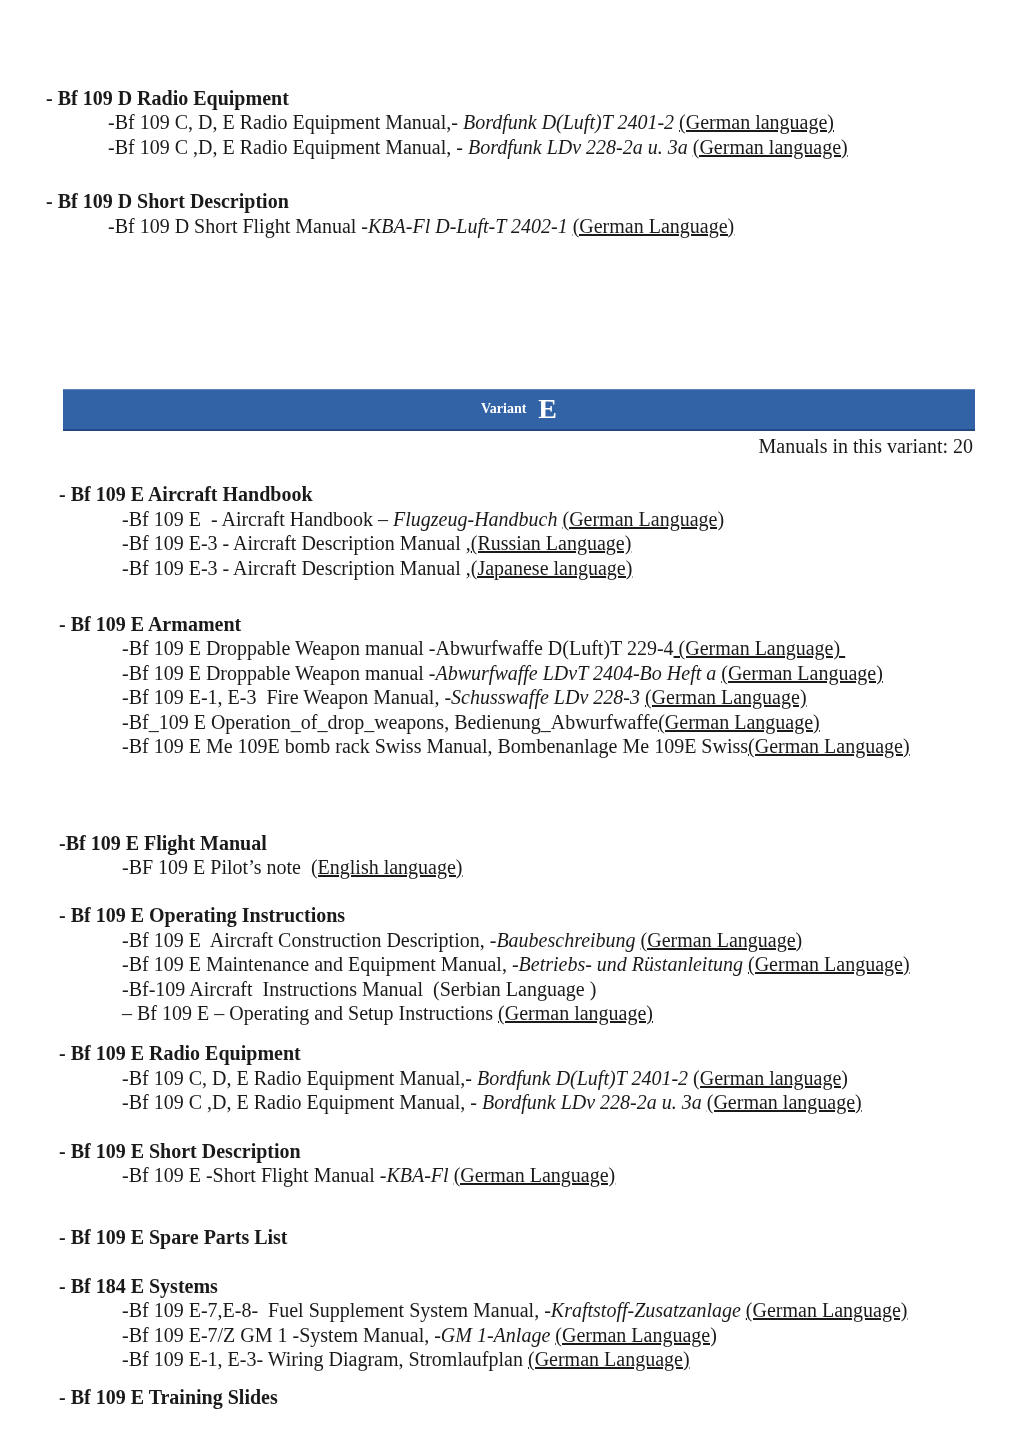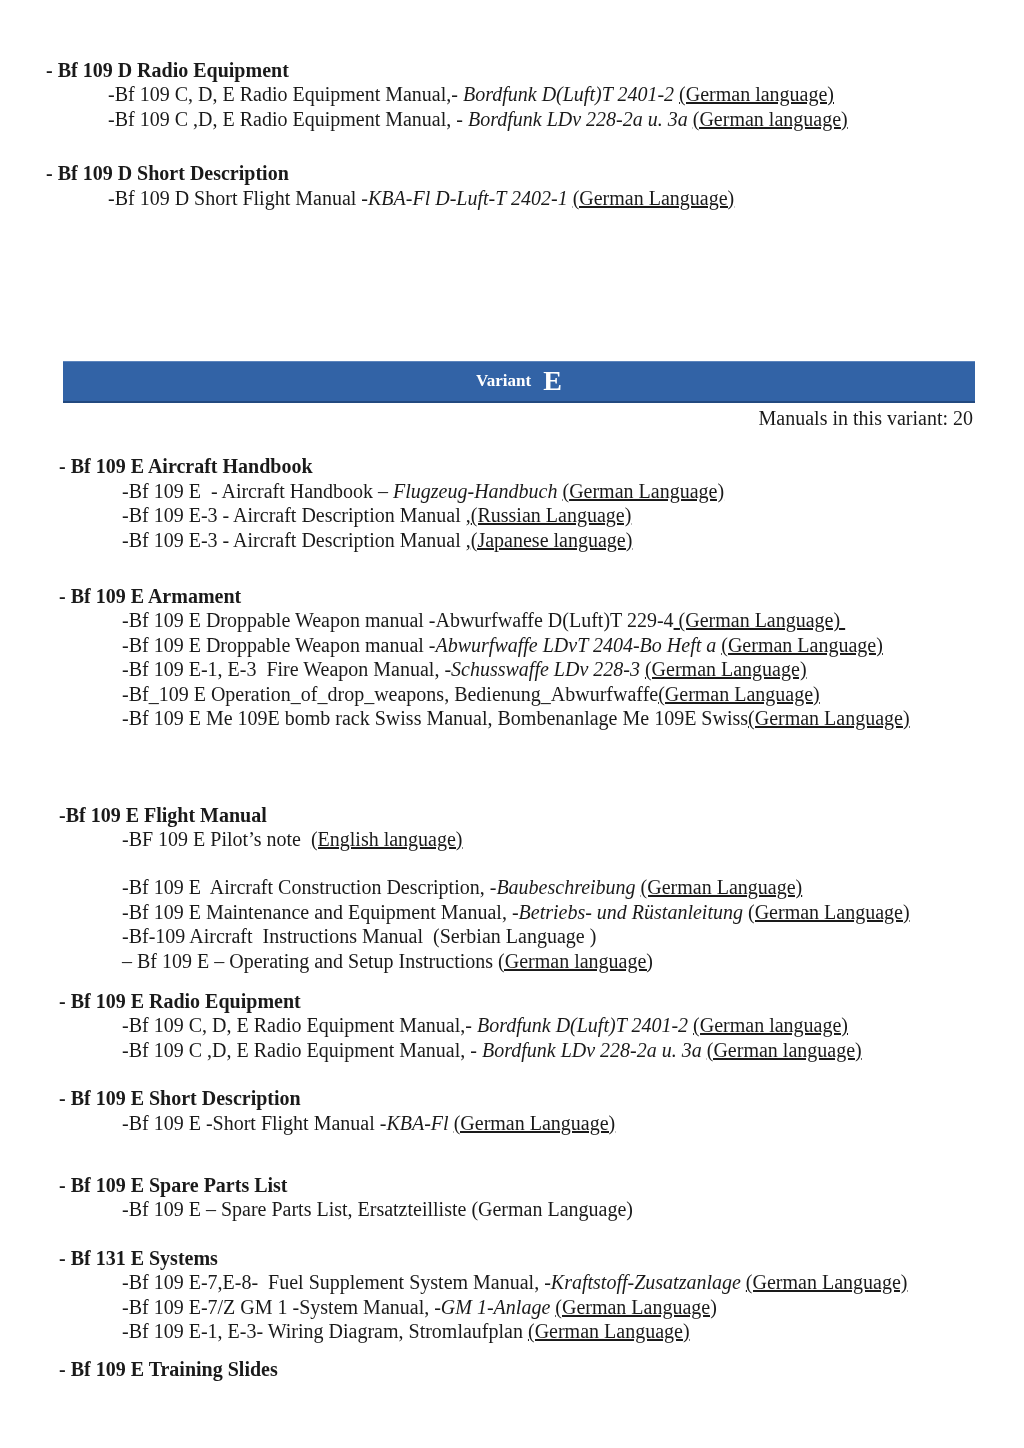--- a/index.html
+++ b/index.html
@@ -6,21 +6,21 @@
   body {
     width: 1024px;
     height: 1448px;
     background: #ffffff;
     overflow: hidden;
     font-family: "Liberation Serif", "DejaVu Serif", serif;
   }
   .page {
     width: 1024px;
     height: 1448px;
-    padding-top: 58px;
+    padding-top: 86px;
     box-sizing: border-box;
     font-size: 20px;
     line-height: 24.4px;
     color: #1a1a1a;
   }
   .section { margin-top: 24px; }
   .heading {
     font-weight: 700;
     white-space: pre-wrap;
   }
@@ -53,21 +53,21 @@
     height: 42px;
     box-sizing: border-box;
     border-top: 1px solid #5d85bd;
     border-bottom: 2px solid #22497f;
     display: flex;
     align-items: center;
     justify-content: center;
   }
   .banner-label {
     font-weight: 700;
-    font-size: 17px;
+    font-size: 14px;
   }
   .banner-letter {
     font-weight: 700;
     font-size: 28px;
     margin-left: 12px;
   }
   .count {
     margin-top: 3px;
     text-align: right;
     padding-right: 51px;
@@ -110,40 +110,40 @@
         <div class="item">-Bf 109 E Droppable Weapon manual -<span class="it">Abwurfwaffe LDvT 2404-Bo Heft a </span><span class="u">(German Language)</span></div>
         <div class="item">-Bf 109 E-1, E-3  Fire Weapon Manual, -<span class="it">Schusswaffe LDv 228-3 </span><span class="u">(German Language)</span></div>
         <div class="item">-Bf_109 E Operation_of_drop_weapons, Bedienung_Abwurfwaffe<span class="u">(German Language)</span></div>
         <div class="item">-Bf 109 E Me 109E bomb rack Swiss Manual, Bombenanlage Me 109E Swiss<span class="u">(German Language)</span></div>
       </div>
       <div class="section">
         <div class="heading">-Bf 109 E Flight Manual</div>
         <div class="item">-BF 109 E Pilot’s note  <span class="u">(English language)</span></div>
       </div>
       <div class="section">
+        <div class="heading">- Bf 109 E Operating Instructions</div>
         <div class="item">-Bf 109 E  Aircraft Construction Description, -<span class="it">Baubeschreibung </span><span class="u">(German Language)</span></div>
         <div class="item">-Bf 109 E Maintenance and Equipment Manual, -<span class="it">Betriebs- und Rüstanleitung </span><span class="u">(German Language)</span></div>
         <div class="item">-Bf-109 Aircraft  Instructions Manual  (Serbian Language )</div>
         <div class="item">– Bf 109 E – Operating and Setup Instructions <span class="u">(German language)</span></div>
       </div>
       <div class="section">
         <div class="heading">- Bf 109 E Radio Equipment</div>
         <div class="item">-Bf 109 C, D, E Radio Equipment Manual,- <span class="it">Bordfunk D(Luft)T 2401-2 </span><span class="u">(German language)</span></div>
         <div class="item">-Bf 109 C ,D, E Radio Equipment Manual, - <span class="it">Bordfunk LDv 228-2a u. 3a </span><span class="u">(German language)</span></div>
       </div>
       <div class="section">
         <div class="heading">- Bf 109 E Short Description</div>
         <div class="item">-Bf 109 E -Short Flight Manual -<span class="it">KBA-Fl </span><span class="u">(German Language)</span></div>
       </div>
       <div class="section">
         <div class="heading">- Bf 109 E Spare Parts List</div>
-        <div class="item">-Bf 109 E – Spare Parts List, Ersatzteilliste (German Language)</div>
       </div>
       <div class="section">
-        <div class="heading">- Bf 131 E Systems</div>
+        <div class="heading">- Bf 184 E Systems</div>
         <div class="item">-Bf 109 E-7,E-8-  Fuel Supplement System Manual, -<span class="it">Kraftstoff-Zusatzanlage </span><span class="u">(German Language)</span></div>
         <div class="item">-Bf 109 E-7/Z GM 1 -System Manual, -<span class="it">GM 1-Anlage </span><span class="u">(German Language)</span></div>
         <div class="item">-Bf 109 E-1, E-3- Wiring Diagram, Stromlaufplan <span class="u">(German Language)</span></div>
       </div>
       <div class="section">
         <div class="heading">- Bf 109 E Training Slides</div>
       </div>
     </div>
 
 </div>

